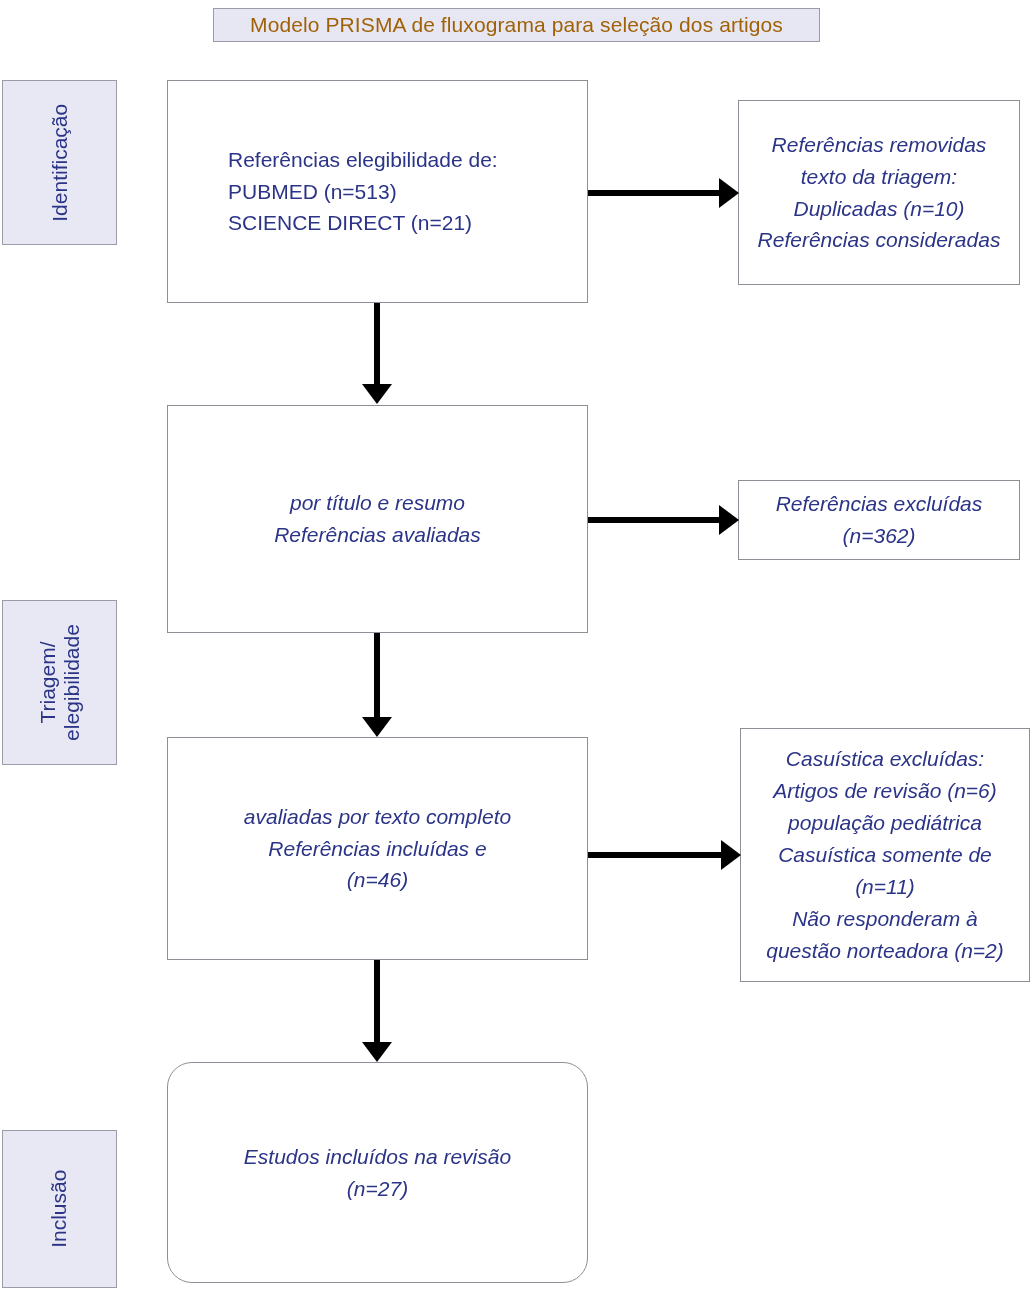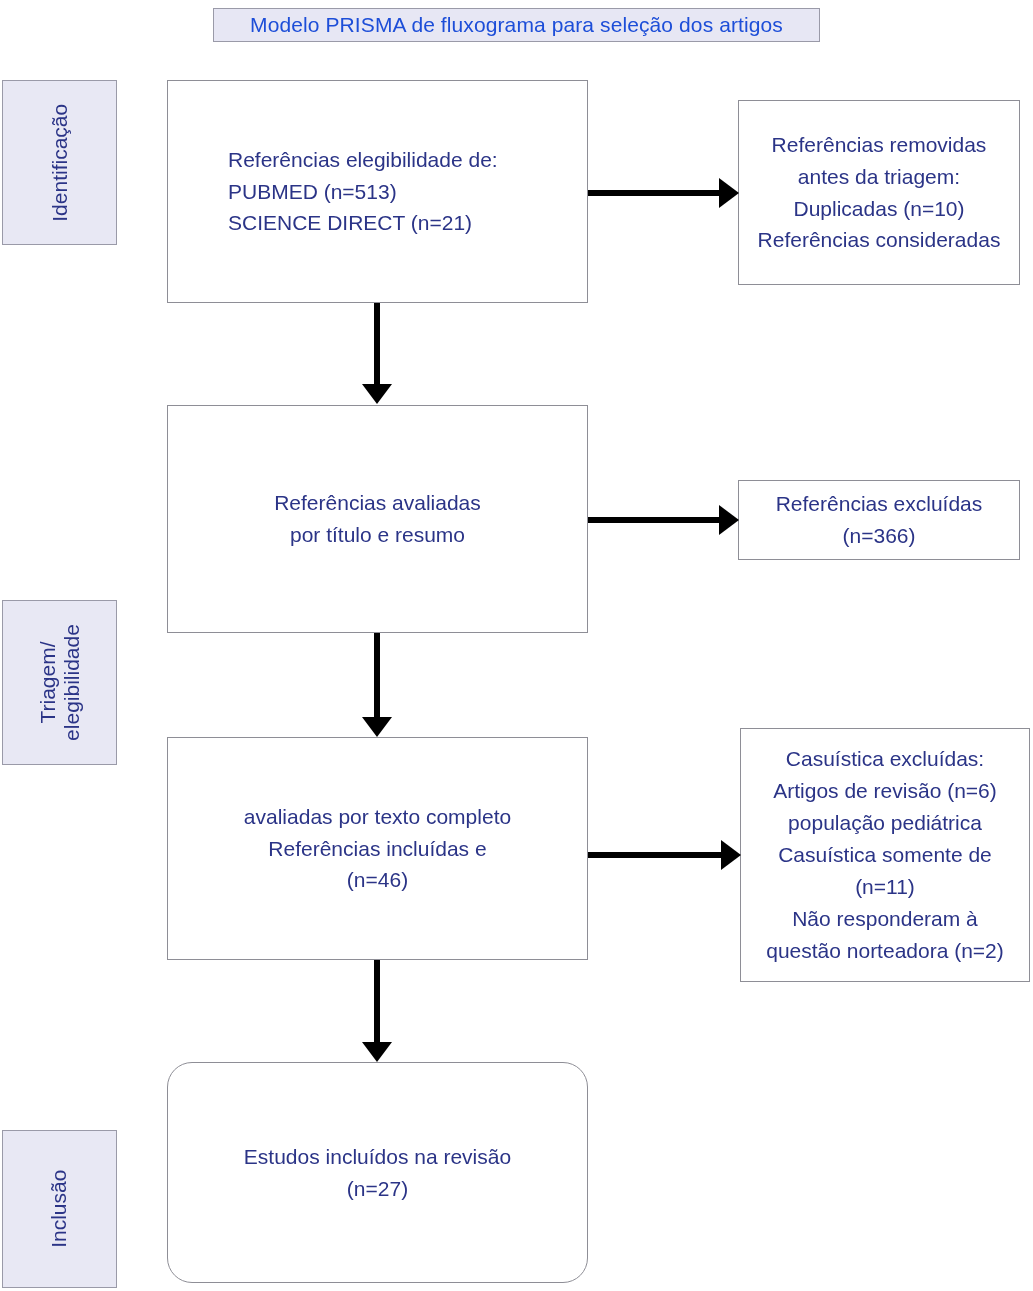--- a/index.html
+++ b/index.html
@@ -30,21 +30,21 @@
     top: 8px;
     width: 607px;
     height: 34px;
     background: #e7e7f4;
     border: 1px solid #9a9aa8;
     box-sizing: border-box;
     display: flex;
     align-items: center;
     justify-content: center;
     font-size: 21px;
-    color: #1d4ed8;
+    color: #a16207;
     letter-spacing: 0.1px;
     white-space: nowrap;
   }
 
   
   .stage {
     position: absolute;
     left: 2px;
     width: 115px;
     background: #e8e8f4;
@@ -76,21 +76,21 @@
     box-sizing: border-box;
     display: flex;
     align-items: center;
     justify-content: center;
     font-size: 21px;
     color: #2b3487;
     line-height: 1.52;
   }
   .box .inner { width: 100%; padding: 0 10px; box-sizing: border-box; }
   .box.left-text .inner { text-align: left; padding-left: 60px; }
-  .box.center-text .inner { text-align: center; }
+  .box.center-text .inner { text-align: center; font-style: italic; }
   .box .ln { display: block; white-space: nowrap; }
 
   
   #box-identified   { left: 167px; top: 80px;   width: 421px; height: 223px; }
   #box-screened     { left: 167px; top: 405px;  width: 421px; height: 228px; }
   #box-fulltext     { left: 167px; top: 737px;  width: 421px; height: 223px; }
   #box-included     { left: 167px; top: 1062px; width: 421px; height: 221px; border-radius: 25px; }
 
   
   #box-removed      { left: 738px; top: 100px;  width: 282px; height: 185px; }
@@ -173,37 +173,37 @@
     <div class="inner">
       <span class="ln">Referências elegibilidade de:</span>
       <span class="ln">PUBMED (n=513)</span>
       <span class="ln">SCIENCE DIRECT (n=21)</span>
     </div>
   </div>
 
   <div class="box center-text" id="box-removed">
     <div class="inner">
       <span class="ln">Referências removidas</span>
-      <span class="ln">antes da triagem:</span>
+      <span class="ln">texto da triagem:</span>
       <span class="ln">Duplicadas (n=10)</span>
       <span class="ln">Referências consideradas</span>
     </div>
   </div>
 
   <div class="box center-text" id="box-screened">
     <div class="inner">
+      <span class="ln">por título e resumo</span>
       <span class="ln">Referências avaliadas</span>
-      <span class="ln">por título e resumo</span>
     </div>
   </div>
 
   <div class="box center-text" id="box-excluded-ti">
     <div class="inner">
       <span class="ln">Referências excluídas</span>
-      <span class="ln">(n=366)</span>
+      <span class="ln">(n=362)</span>
     </div>
   </div>
 
   <div class="box center-text" id="box-fulltext">
     <div class="inner">
       <span class="ln">avaliadas por texto completo</span>
       <span class="ln">Referências incluídas e</span>
       <span class="ln">(n=46)</span>
     </div>
   </div>

